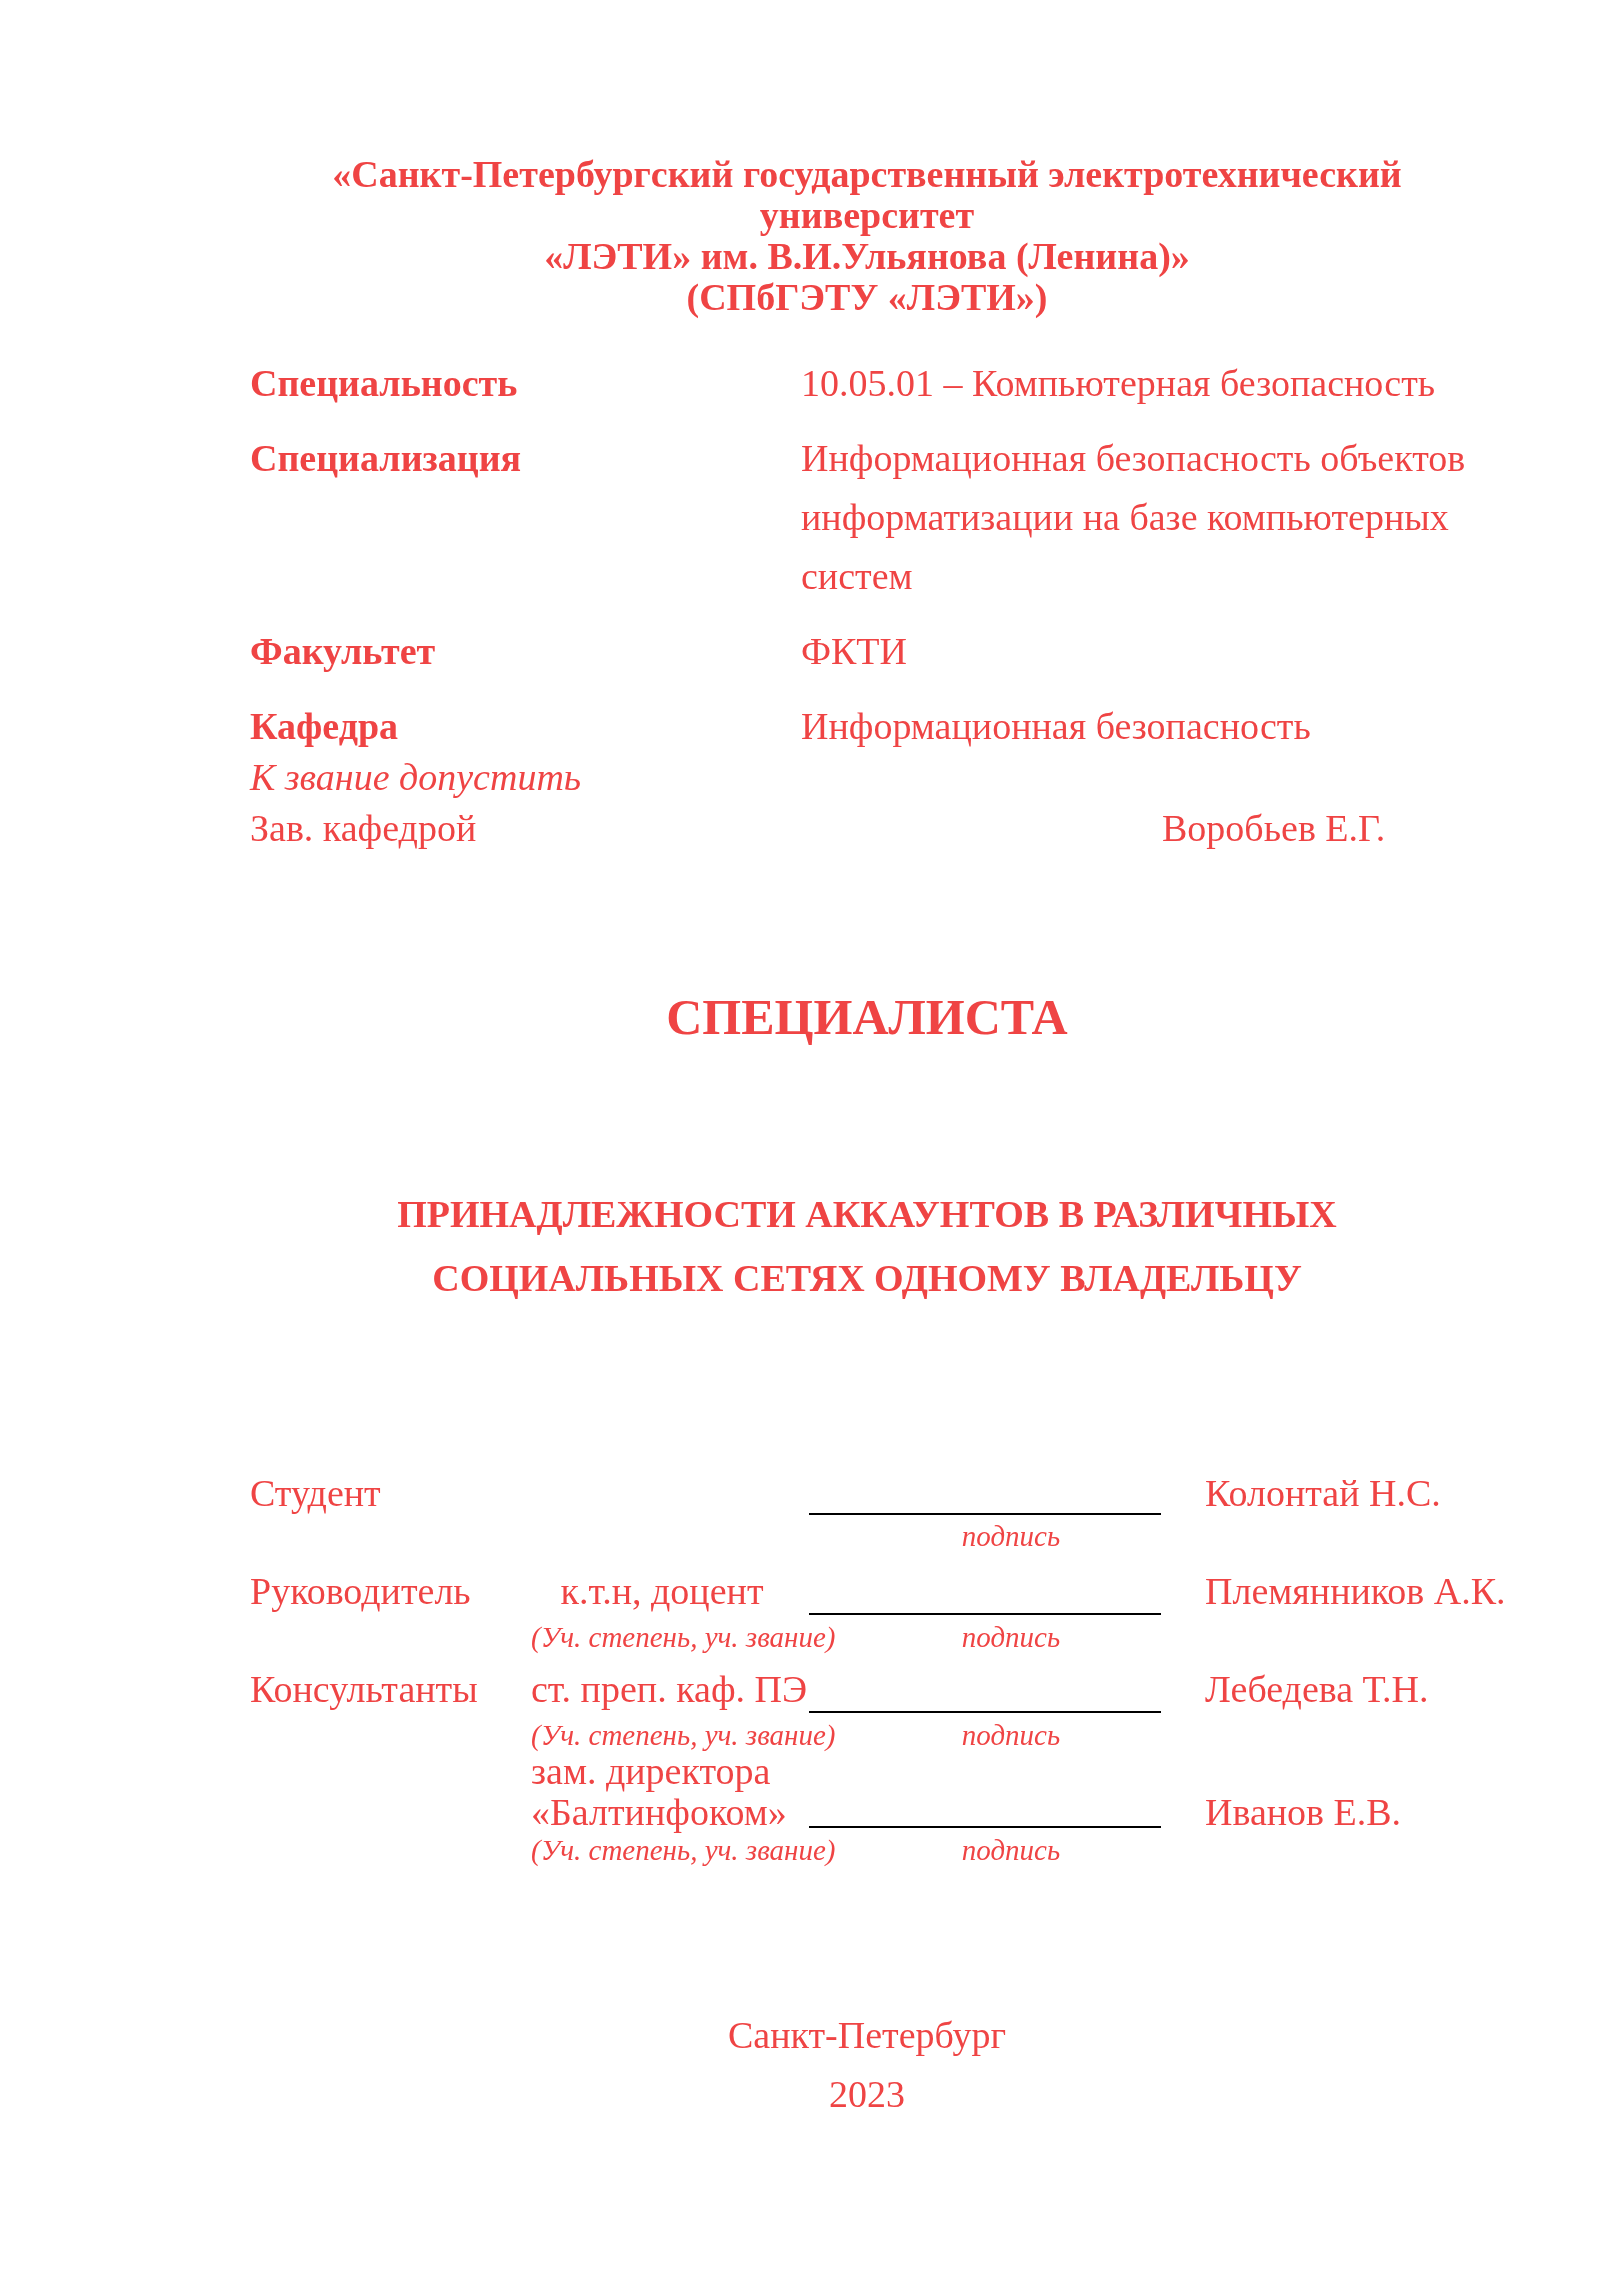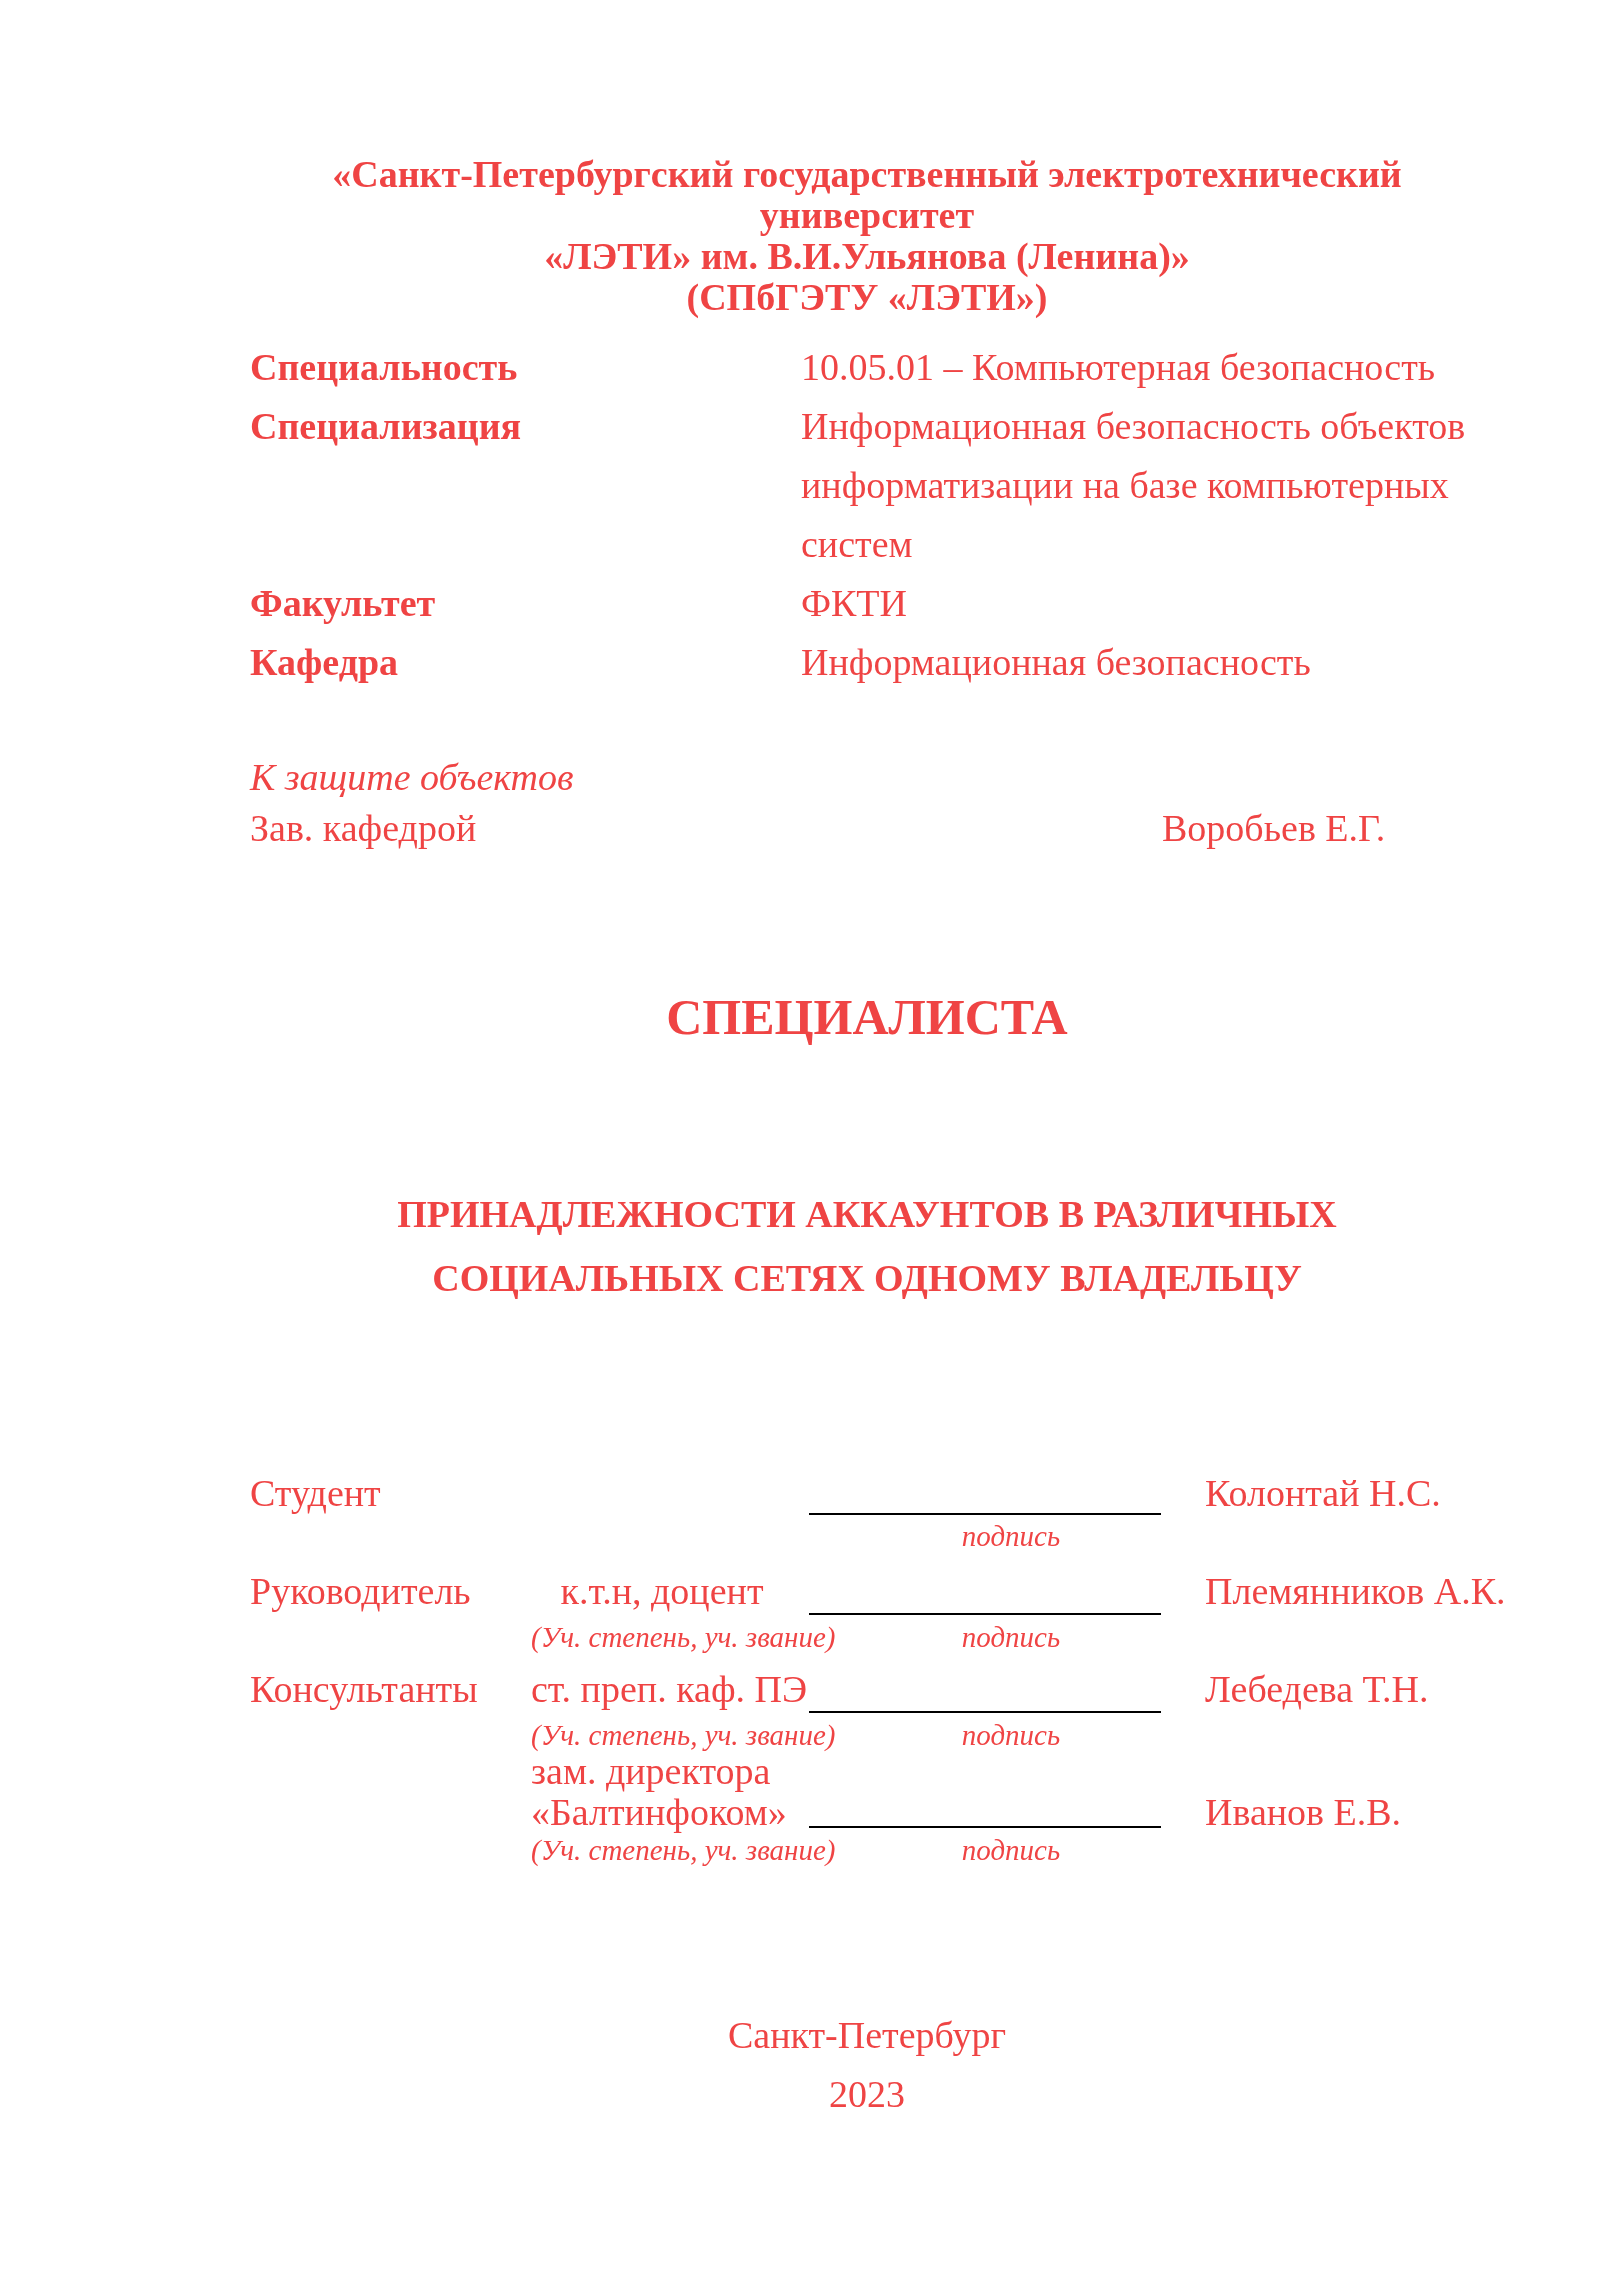--- a/index.html
+++ b/index.html
@@ -21,21 +21,21 @@
     font-weight: bold;
     font-size: 38px;
     line-height: 41px;
   }
 
   .requisites {
     top: 338px;
     font-size: 38px;
     line-height: 59px;
   }
-  .req-row { display: flex; align-items: flex-start; }
+  .req-row { display: flex; align-items: flex-start; margin-top: 16px; }
   .req-label { flex: 0 0 551px; font-weight: bold; }
   .req-value { width: 683px; }
 
   .admission-note {
     top: 758px;
     font-size: 38px;
     font-style: italic;
     line-height: 38px;
   }
   .admission-row {
@@ -126,21 +126,21 @@
     <div class="req-row">
       <div class="req-label">Факультет</div>
       <div class="req-value">ФКТИ</div>
     </div>
     <div class="req-row">
       <div class="req-label">Кафедра</div>
       <div class="req-value">Информационная безопасность</div>
     </div>
   </div>
 
-  <div class="abs admission-note">К защите объектов</div>
+  <div class="abs admission-note">К звание допустить</div>
 
   <div class="abs admission-row">
     <span>Зав. кафедрой</span>
     <span class="admission-name">Воробьев Е.Г.</span>
   </div>
 
   <div class="abs main-title">
     <div>СПЕЦИАЛИСТА</div>
   </div>
 

